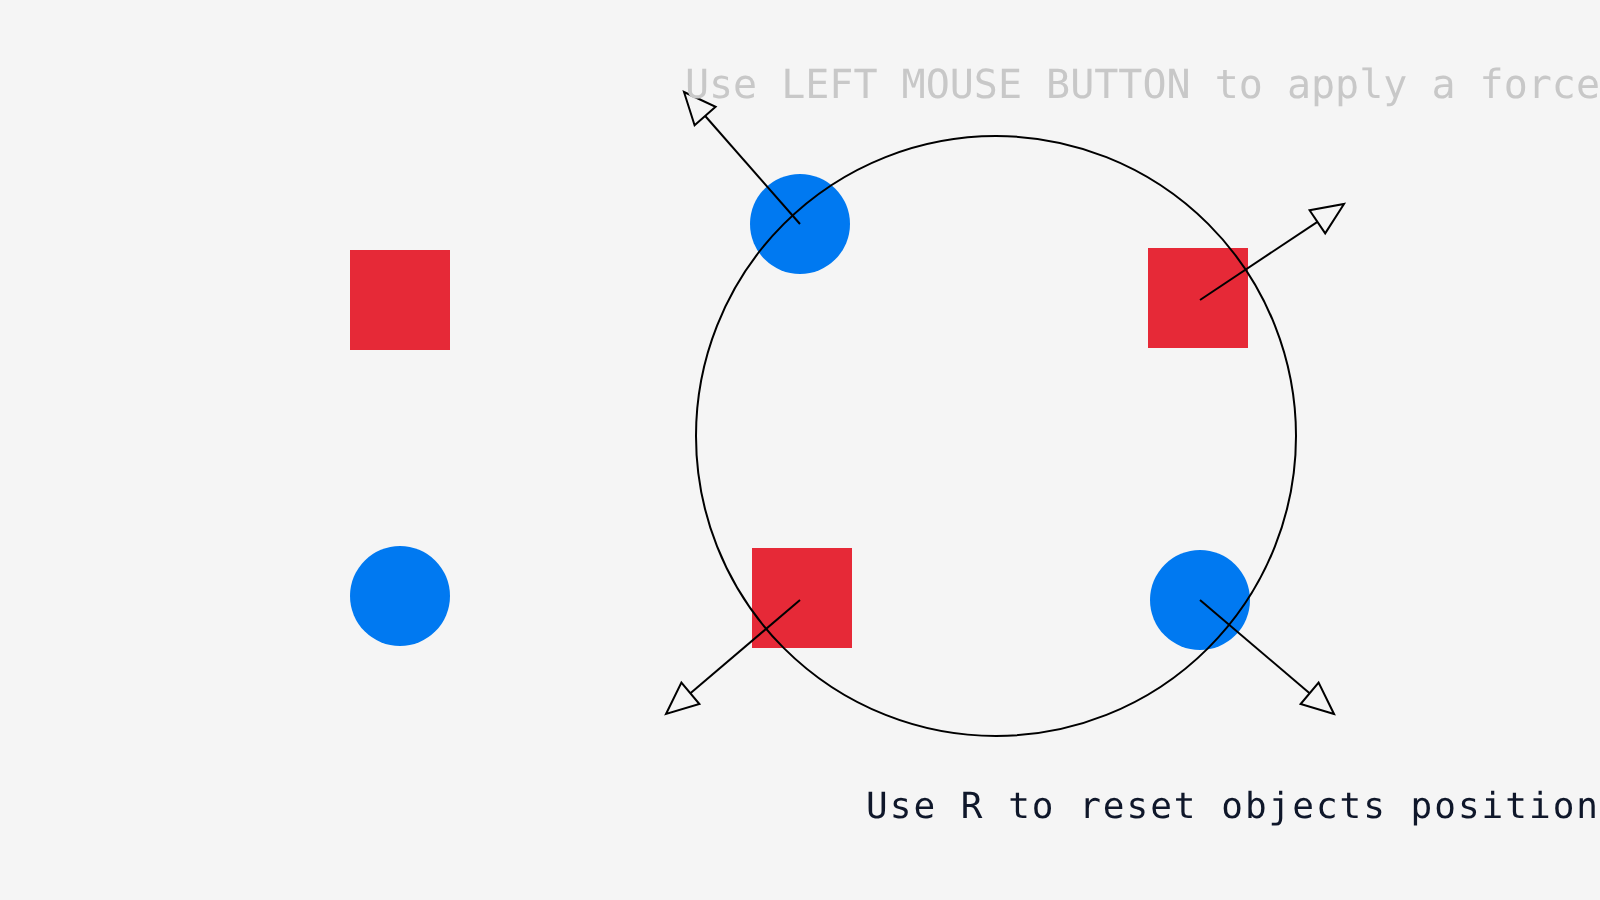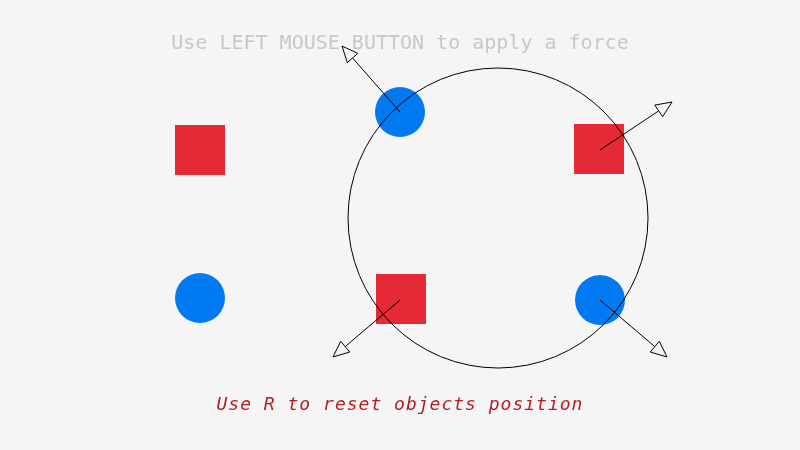--- a/index.html
+++ b/index.html
@@ -18,21 +18,21 @@
     left: 0;
     top: 0;
     width: 800px;
     height: 450px;
     display: block;
   }
   .instr {
     position: absolute;
     left: 0;
     width: 800px;
-    text-align: center;
+    text-align: right;
     white-space: pre;
     -webkit-font-smoothing: none;
   }
   .instr.top {
     top: 31px;
     font-size: 20px;
     line-height: 22px;
     letter-spacing: 0px;
   }
   .instr.bottom {
@@ -68,14 +68,14 @@
         <polygon points="333,357 340.7,341.3 349.7,352.0" fill="#F5F5F5" stroke="#000000" stroke-width="1"></polygon>
       </g>
       <g>
         <line x1="600" y1="300" x2="654.8" y2="346.6" stroke="#000000" stroke-width="1"></line>
         <polygon points="667,357 650.3,352.0 659.3,341.3" fill="#F5F5F5" stroke="#000000" stroke-width="1"></polygon>
       </g>
     </svg>
 
   <div class="instr top" style="color: rgb(200, 200, 200);">Use LEFT MOUSE BUTTON to apply a force</div>
 
-  <div class="instr bottom" style="color: #b91c1c; font-style: italic;">Use R to reset objects position</div>
+  <div class="instr bottom" style="color: #0f172a;">Use R to reset objects position</div>
 </div>
 
 </body></html>

